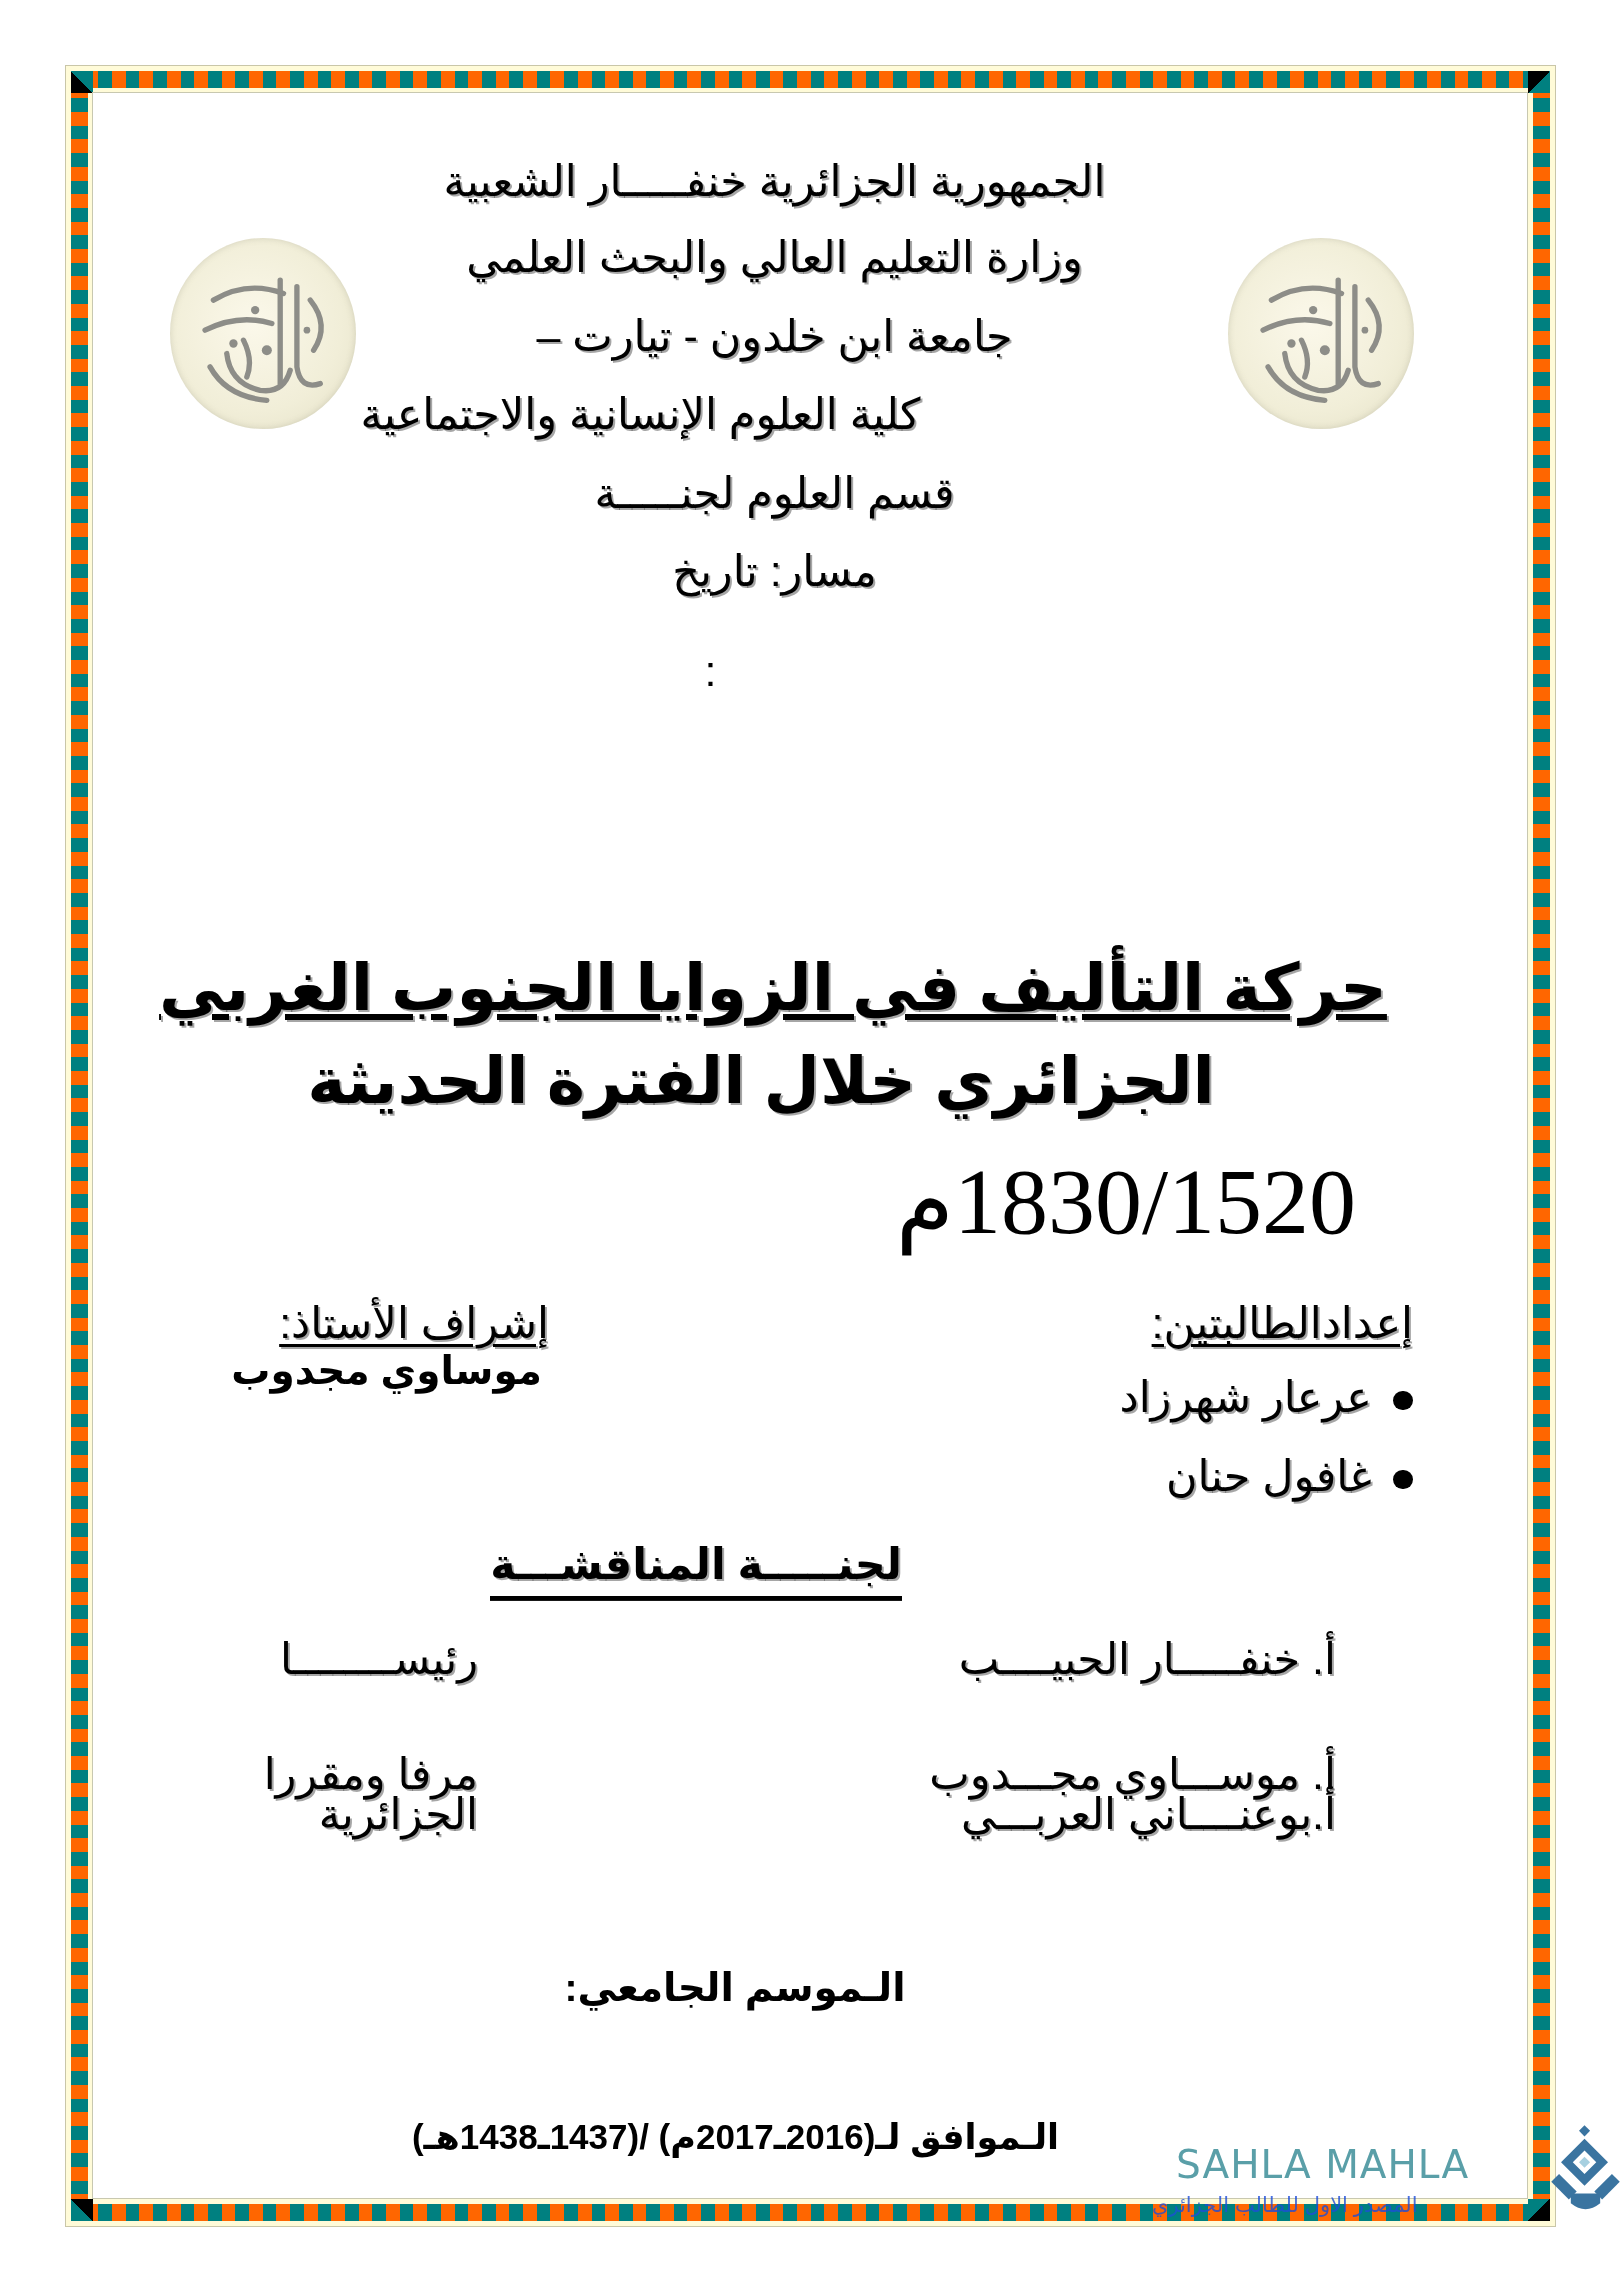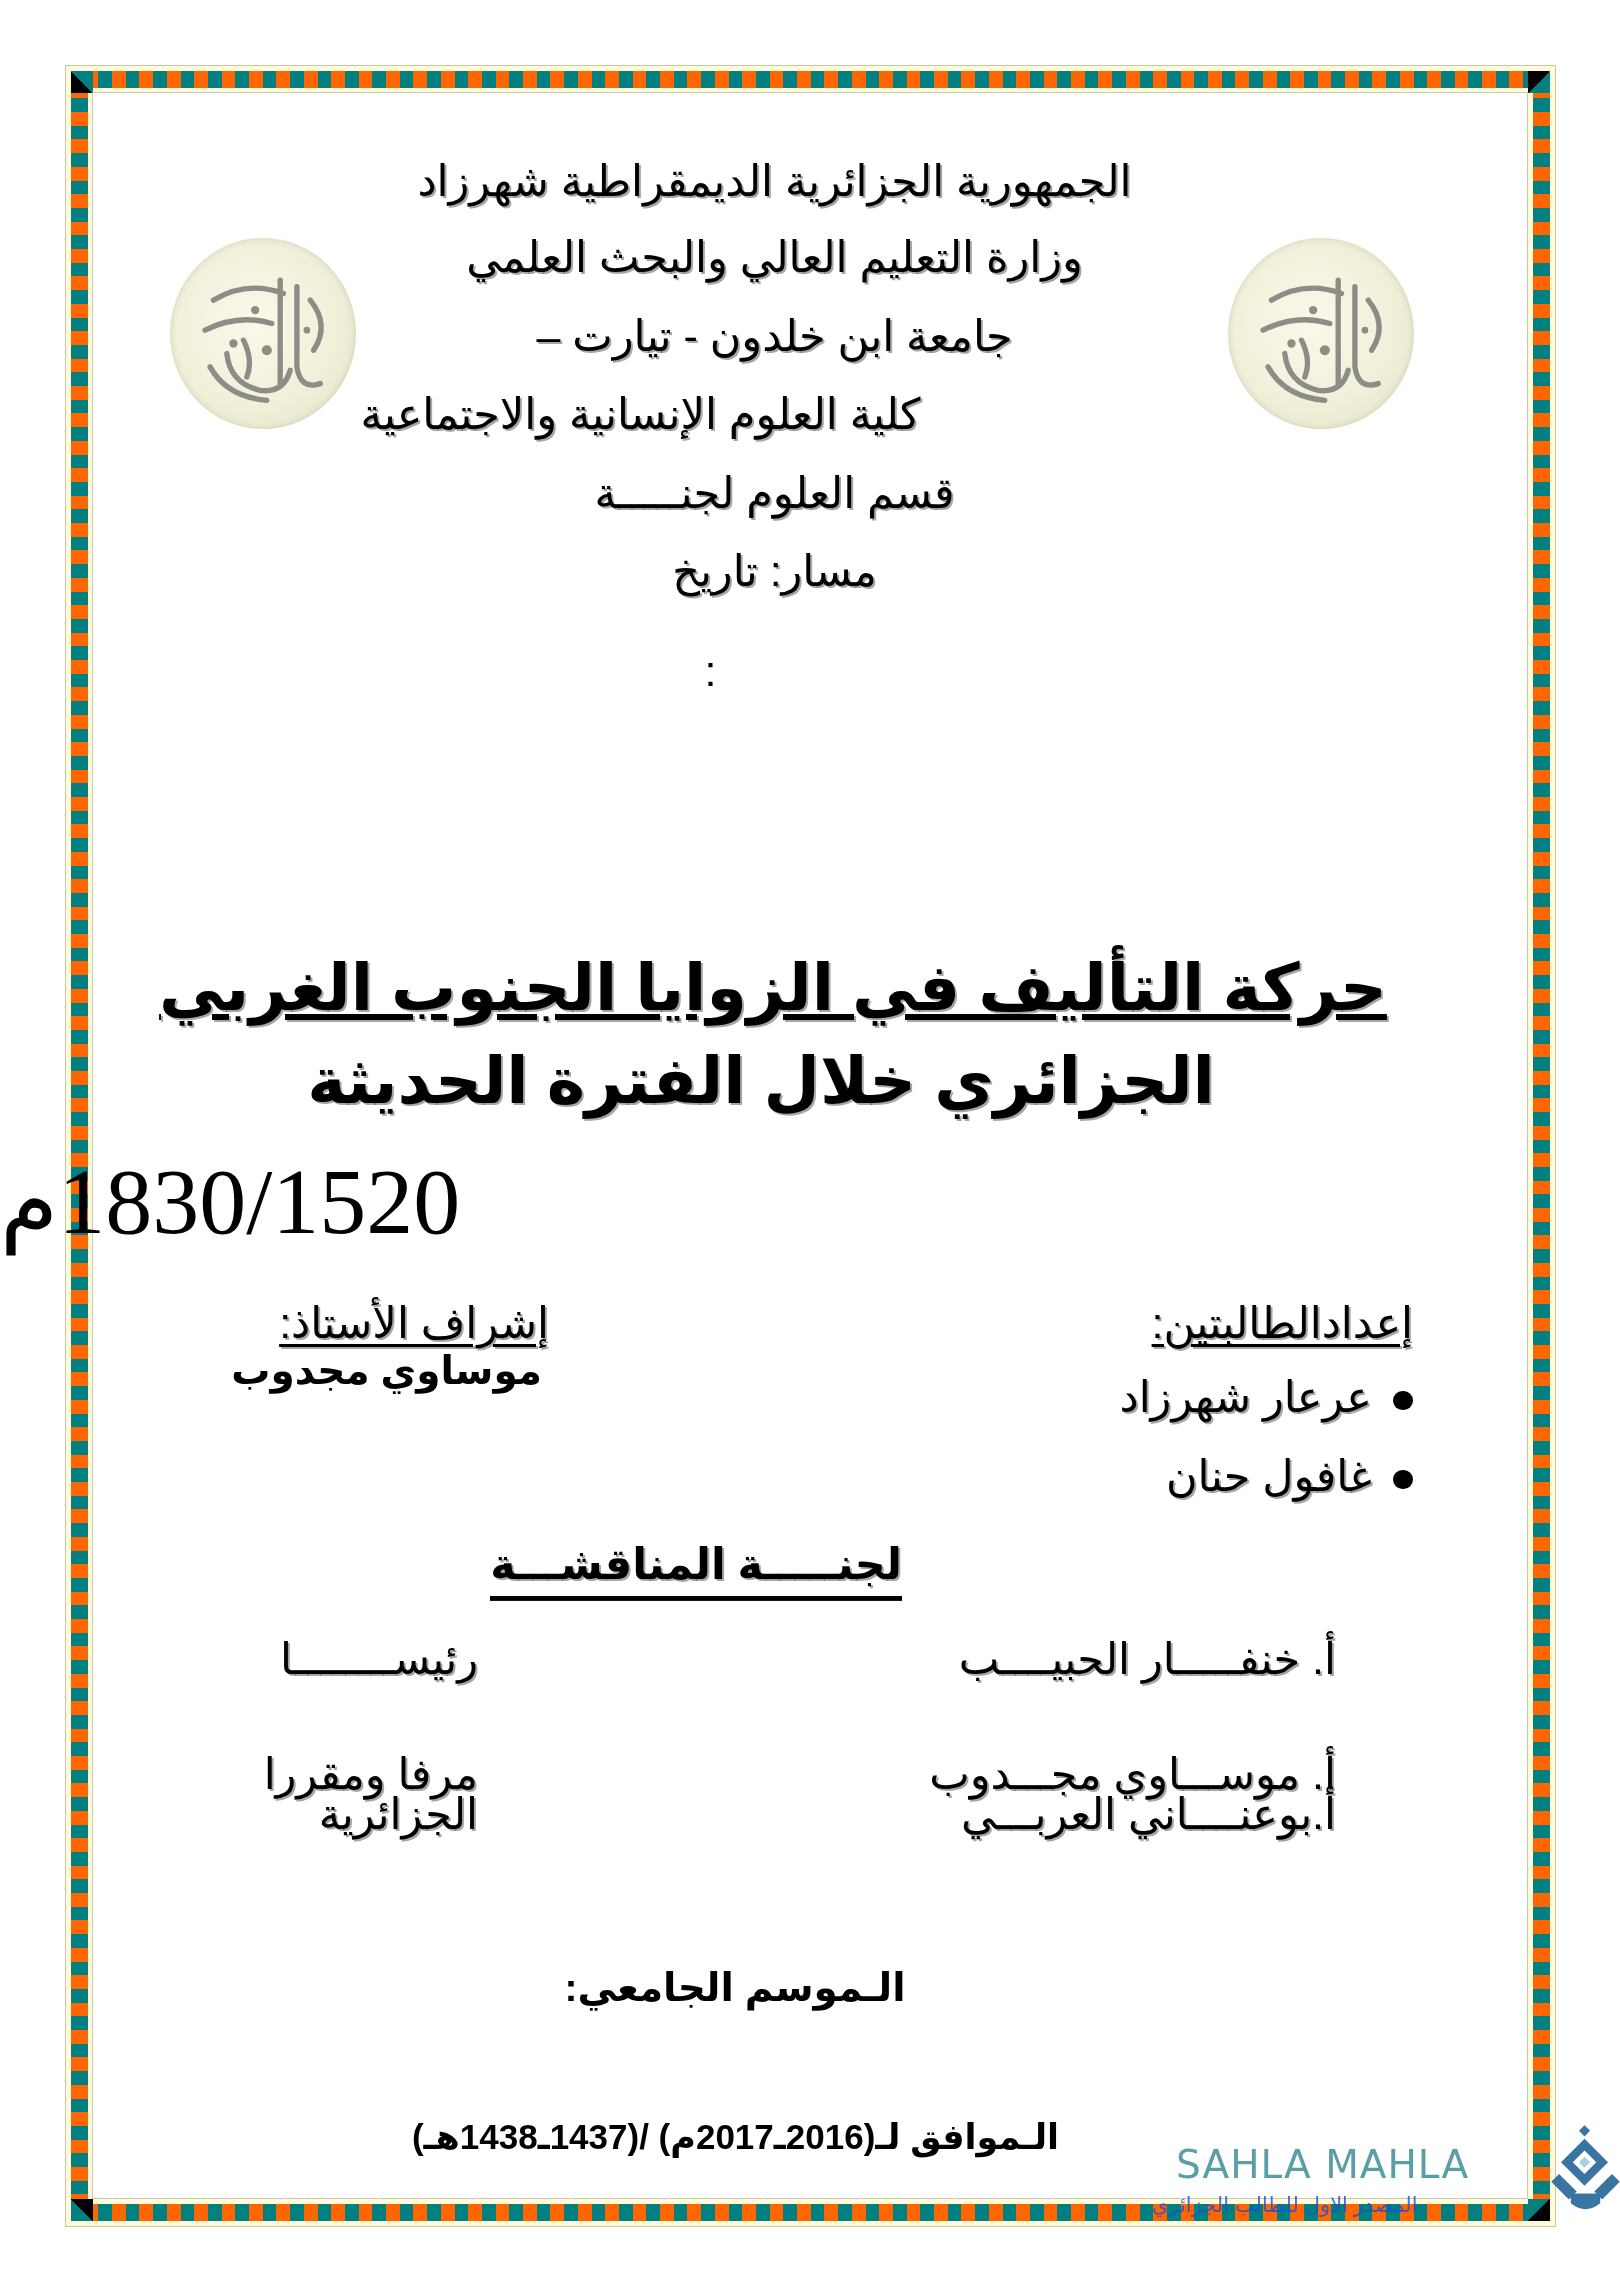--- a/index.html
+++ b/index.html
@@ -56,21 +56,21 @@
   .hdr-2 { top: 228px; left: 0; width: 1549px; text-align: center; }
   .hdr-3 { top: 307px; left: 0; width: 1549px; text-align: center; }
   .hdr-4 { top: 385px; left: 0; width: 1281px; text-align: center; }
   .hdr-5 { top: 464px; left: 0; width: 1549px; text-align: center; }
   .hdr-6 { top: 542px; left: 0; width: 1549px; text-align: center; }
   .hdr-7 { top: 642px; left: 0; width: 1421px; text-align: center; font-size: 43px; }
 
   .title { font-size: 65px; font-weight: bold; line-height: 78px; }
   .title-1 { top: 949px; left: 12px; width: 1522px; text-align: center; text-decoration: underline; }
   .title-2 { top: 1042px; left: 0; width: 1522px; text-align: center; }
-  .title-year { top: 1147px; left: 0; width: 1356px; text-align: left;
+  .title-year { top: 1147px; left: 0; width: 1356px; text-align: right;
                 font-family: "Liberation Serif", "DejaVu Serif", serif; font-size: 94px; line-height: 108px; font-weight: normal; }
 
   .label-u { text-decoration: underline; text-underline-offset: 5.9px; text-decoration-thickness: 2.9px; }
   .sec { font-size: 43px; line-height: 55px; }
   .students-heading { top: 1296px; right: 207px; }
   .supervisor-heading { top: 1296px; right: 1071px; }
   .supervisor-name { top: 1348px; right: 1078px; font-size: 39px; font-weight: bold; }
   .student { font-size: 43px; line-height: 55px; }
   .student-1 { top: 1370px; right: 207px; }
   .student-2 { top: 1449px; right: 207px; }
@@ -144,21 +144,21 @@
     </g>
     <g fill="#8d8d88">
       <circle cx="45" cy="36" r="2.5"></circle>
         <circle cx="32" cy="56" r="2.5"></circle>
       <circle cx="76" cy="48" r="2"></circle>
         <circle cx="52" cy="60" r="3"></circle>
     </g>
   </svg>
 </div>
 
-<div class="line hdr hdr-1 rtl shadow">الجمهورية الجزائرية الديمقراطية شهرزاد</div>
+<div class="line hdr hdr-1 rtl shadow">الجمهورية الجزائرية خنفـــــار الشعبية</div>
 <div class="line hdr hdr-2 rtl shadow">وزارة التعليم العالي والبحث العلمي</div>
 <div class="line hdr hdr-3 rtl shadow">جامعة ابن خلدون -  تيارت –</div>
 <div class="line hdr hdr-4 rtl shadow">كلية العلوم الإنسانية والاجتماعية</div>
 <div class="line hdr hdr-5 rtl shadow">قسم العلوم لجنـــــة</div>
 <div class="line hdr hdr-6 rtl shadow">مسار: تاريخ</div>
 <div class="line hdr hdr-7">:</div>
 
 <div class="line title title-1 rtl shadow">حركة التأليف في الزوايا الجنوب الغربي</div>
 <div class="line title title-2 rtl shadow">الجزائري خلال الفترة الحديثة</div>
 <div class="line title-year rtl">1830/1520م</div>

